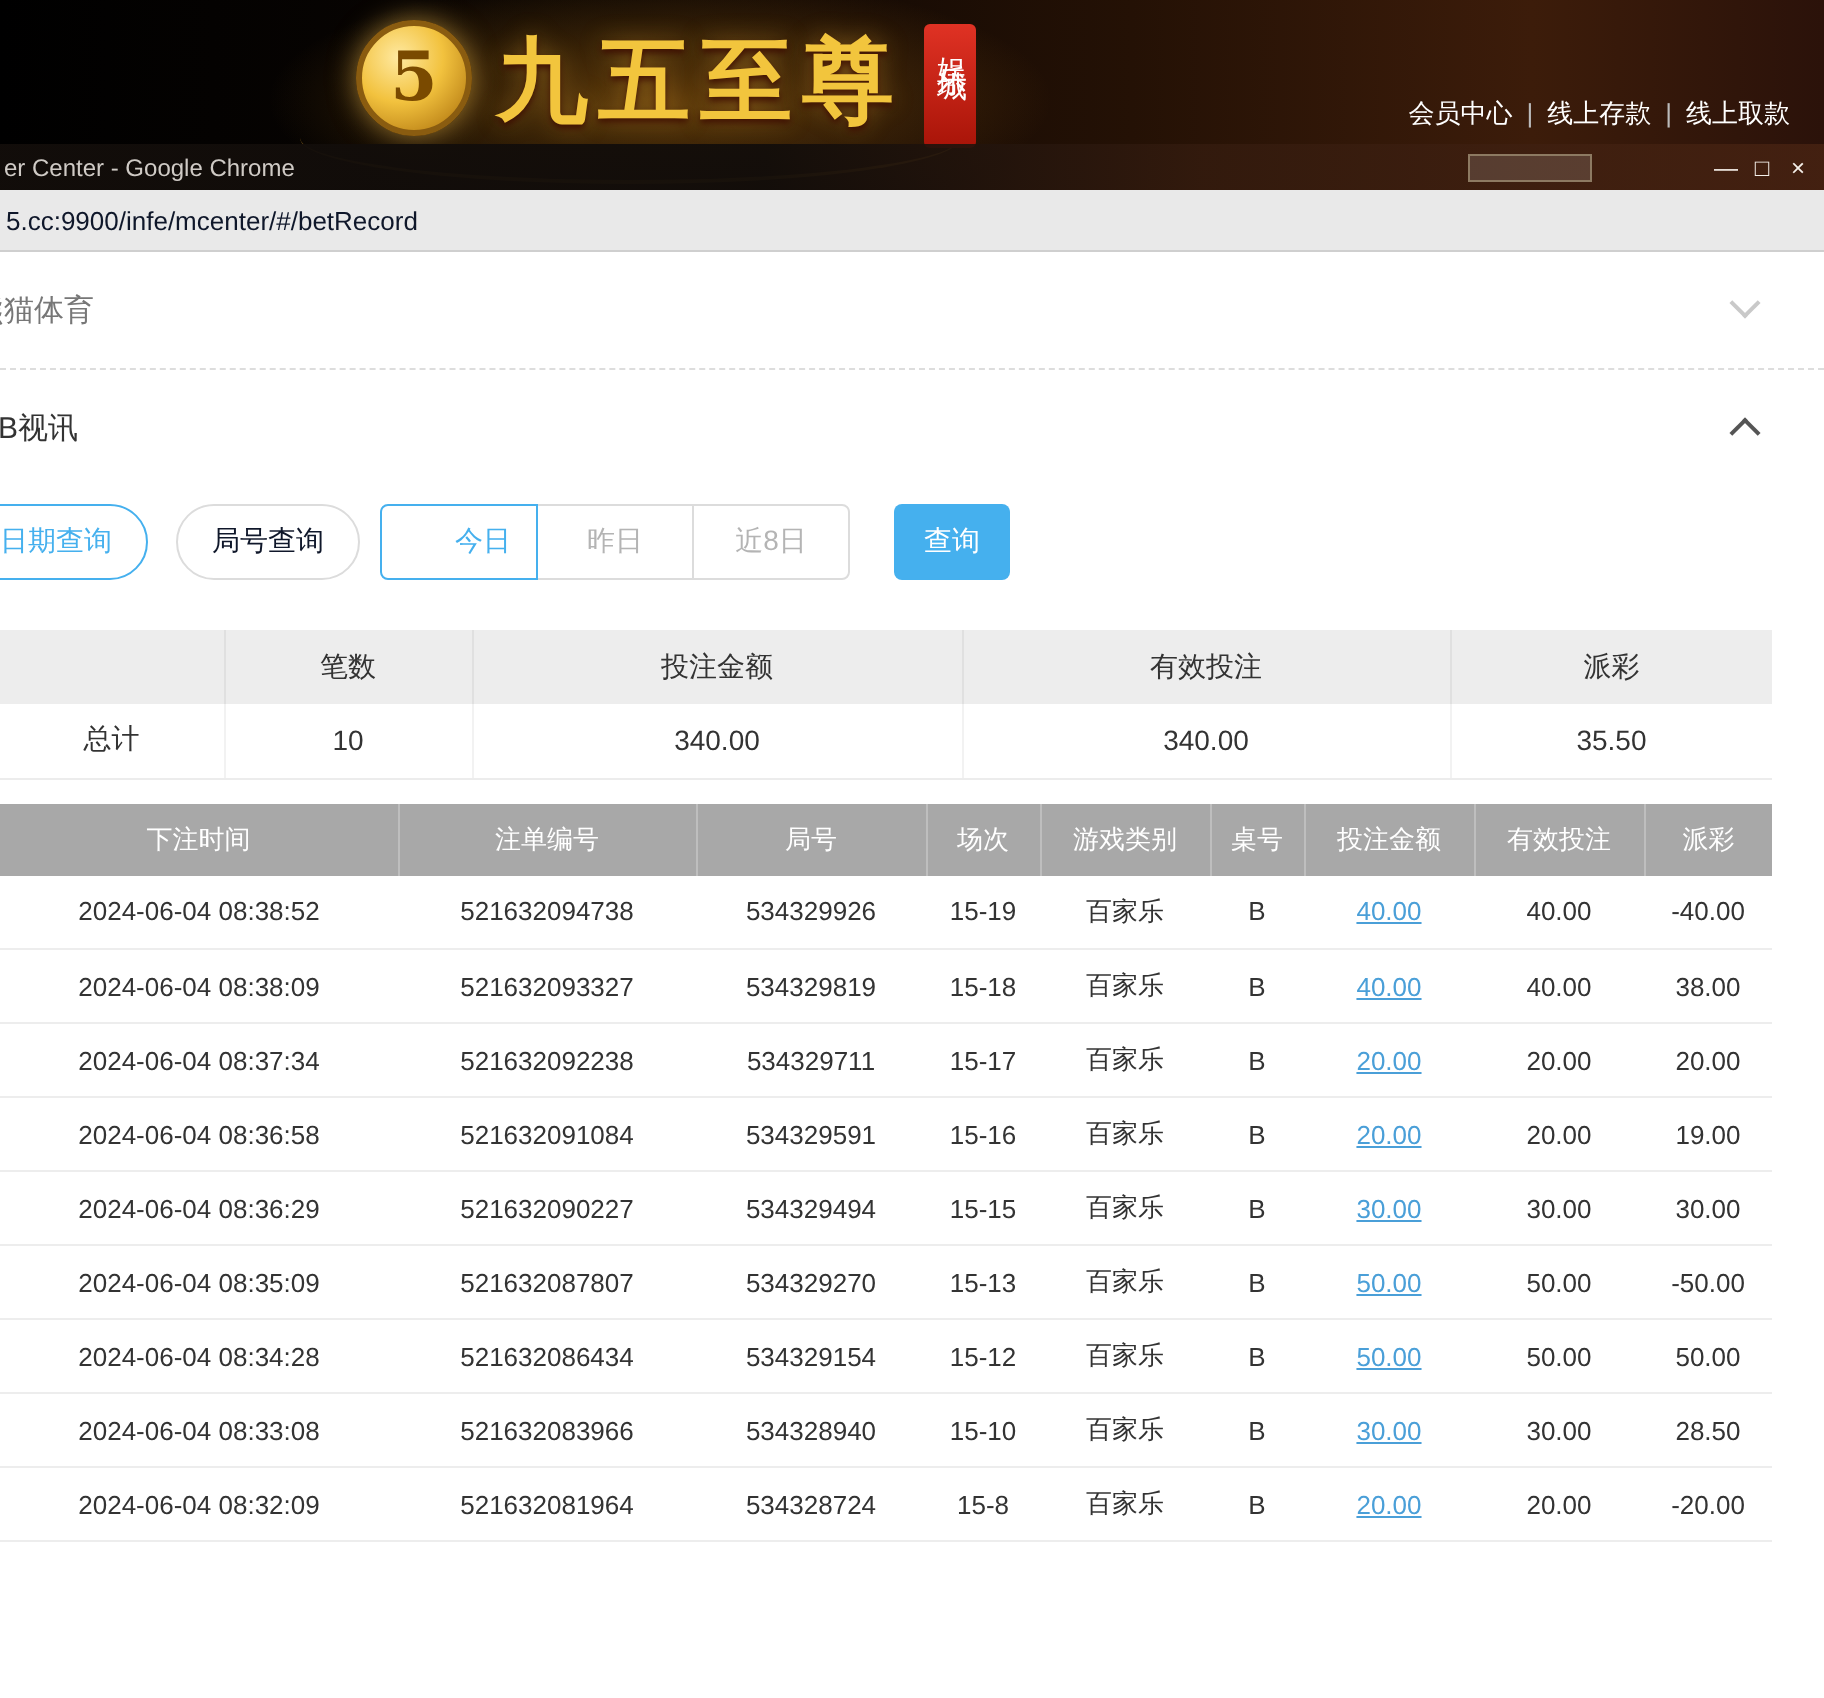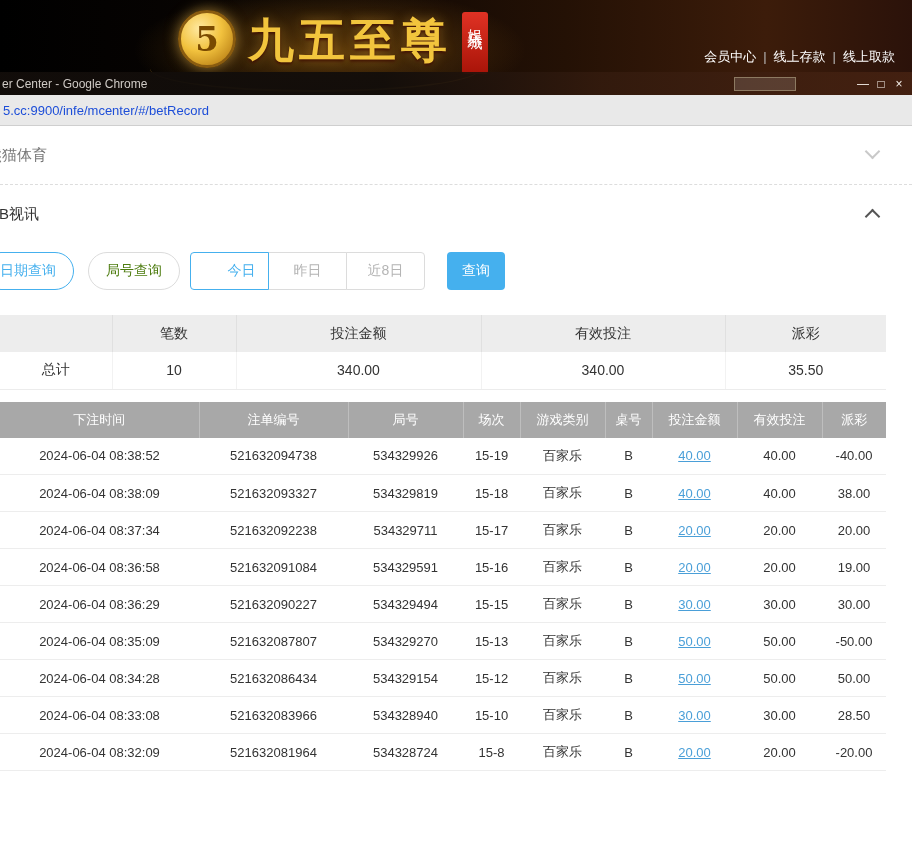--- a/index.html
+++ b/index.html
@@ -38,37 +38,37 @@
   .win-title { font-size:12px; margin-left:2px; white-space:nowrap; }
   .pwd-label { position:absolute; left:701px; top:22px; font-size:12px; color:#c9b9a6; }
   .pwd-box { position:absolute; left:734px; top:5px; width:62px; height:14px;
     border:1px solid #8d7a62; background:rgba(255,255,255,.14); }
   .win-btns { position:absolute; right:4px; top:0; height:23px; display:flex; align-items:center; }
   .win-btns span { width:18px; text-align:center; color:#f5f0ea; font-size:12px; cursor:pointer; }
 
   
   .addressbar { position:absolute; top:95px; left:0; width:912px; height:31px; background:#e9e9e9;
     border-bottom:1px solid #cfcfcf; display:flex; align-items:center; }
-  .addressbar span { font-size:13px; color:#1d4ed8; margin-left:3px; white-space:nowrap; }
+  .addressbar span { font-size:13px; color:#0f172a; margin-left:3px; white-space:nowrap; }
 
   
   .content { position:absolute; top:126px; left:0; width:912px; }
   .section-row { height:58px; display:flex; align-items:center; position:relative; cursor:pointer; }
   .section-title { font-size:15px; color:#777; margin-left:-13px; white-space:nowrap; }
   .section-title.dark { color:#333; margin-left:-11px; }
   .chev { position:absolute; right:34px; width:11px; height:11px; border-right:2px solid #c9c9c9;
     border-bottom:2px solid #c9c9c9; }
   .chev.down { transform:rotate(45deg); top:20px; }
   .chev.up { transform:rotate(225deg); border-color:#555; top:26px; }
   .dashed-divider { border-top:1px dashed #ddd; width:912px; }
 
   
   .filter-row { display:flex; align-items:center; margin-top:8px; height:40px; }
   button { font-family:inherit; cursor:pointer; }
-  .pill { height:38px; border-radius:19px; background:#fff; border:1px solid #dcdcdc; color:#4d7c0f;
+  .pill { height:38px; border-radius:19px; background:#fff; border:1px solid #dcdcdc; color:#0f172a;
     font-size:14px; padding:0 17px; }
   .pill.active { border-color:var(--accent,#45b0ee); color:var(--accent,#45b0ee); margin-left:-18px; }
   .pill + .pill { margin-left:14px; }
   .date-input { margin-left:15px; width:230px; height:38px; border:1px solid #dcdcdc; border-radius:4px;
     display:flex; align-items:center; justify-content:center; gap:9px; font-size:14px; color:#555; cursor:pointer; }
   .cal-icon { width:14px; height:13px; border:1px solid #999; border-radius:2px; position:relative; margin-top:1px; }
   .cal-icon::before { content:""; position:absolute; top:3px; left:0; right:0; border-top:1px solid #999; }
   .cal-icon::after { content:""; position:absolute; top:-3px; left:2px; width:2px; height:3px; background:#999;
     box-shadow:6px 0 0 #999; }
   .btn-group { display:flex; margin-left:10px; }

